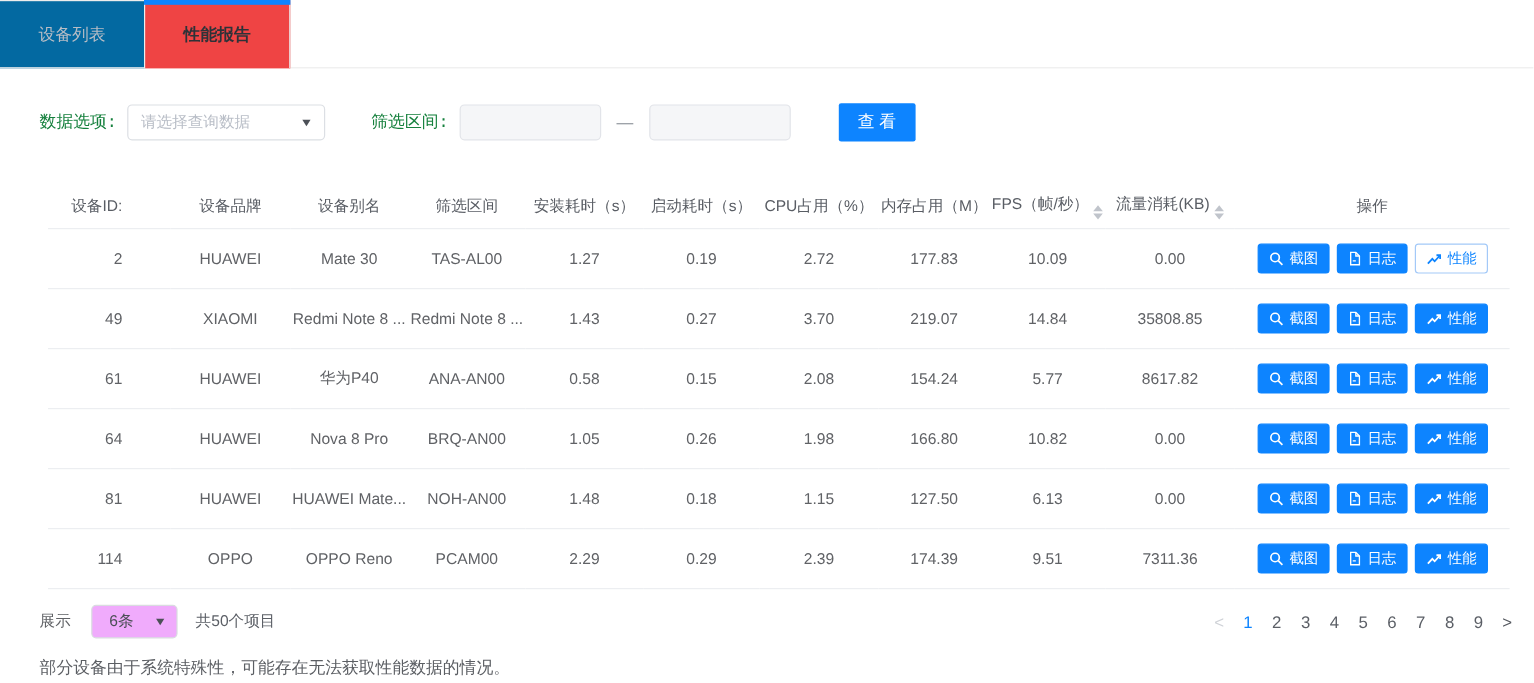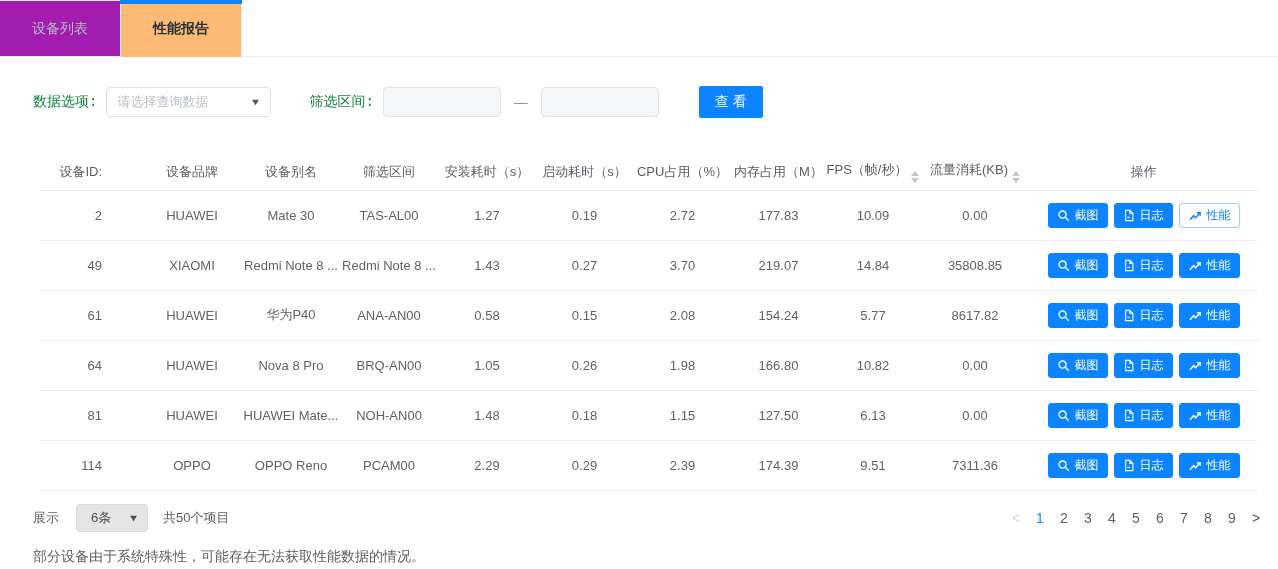--- a/index.html
+++ b/index.html
@@ -7,24 +7,24 @@
   body {
     width:1278px; height:569px; background:#fff; overflow:hidden;
     font-family:"Liberation Sans", sans-serif; color:#606266;
   }
   
   .tabbar { display:flex; height:57px; }
   .tab {
     width:121px; position:relative; display:flex; align-items:center; justify-content:center;
     font-size:14px; color:#b8bdc5; cursor:pointer;
     border-top:1px solid #ededed; border-right:1px solid #ededed; border-bottom:1px solid #ededed;
-    background:#a21caf;
+    background:#0369a1;
   }
   .tab:first-child { border-left:none; }
-  .tab.active { color:#2e3238; font-weight:700; border-bottom-color:transparent; background:#fdba74; }
+  .tab.active { color:#2e3238; font-weight:700; border-bottom-color:transparent; background:#ef4444; }
   .tab .indicator { display:none; }
   .tab.active .indicator {
     display:block; position:absolute; top:-1px; left:-1px; right:-1px; height:4px;
     background:var(--accent);
   }
   .tabbar-rest { flex:1; border-bottom:1px solid #ededed; }
 
   
   .filter-row { display:flex; align-items:center; margin:29px 0 0 33px; font-size:14px; }
   .filter-label { color:#15803d; margin-right:9px;font-family:Liberation Mono, monospace; }
@@ -69,21 +69,21 @@
     background:var(--accent); border:1px solid var(--accent); border-radius:3px;
     color:#fff; font-size:12px; cursor:pointer; margin:0 3px; vertical-align:middle;
     font-family:"Liberation Sans", sans-serif;
   }
   .btn.outline { background:#fff; color:var(--accent); border-color:#a3c9f8; }
   .btn svg { display:block; }
 
   
   .footer { display:flex; align-items:center; margin:0 10px 0 33px; height:54px; font-size:13px; }
   .pagesize {
-    width:72px; height:28px; border:1px solid #d9dce0; border-radius:4px; background:#e5e5e5;
+    width:72px; height:28px; border:1px solid #d9dce0; border-radius:4px; background:#f0abfc;
     display:flex; align-items:center; padding:0 9px 0 14px; margin:0 15px 0 17px;
     color:#4b4f56; cursor:pointer;
   }
   .total-text { color:#5b5f66; }
   .pagination { margin-left:auto; display:flex; align-items:center; font-size:14px; }
   .page-item { min-width:24px; text-align:center; color:#5b5f66; cursor:pointer; padding:2px 0; }
   .page-item.active { color:var(--accent); }
   .page-item.prev { color:#cfd2d7; }
   .page-item.next { color:#54585f; }
 

